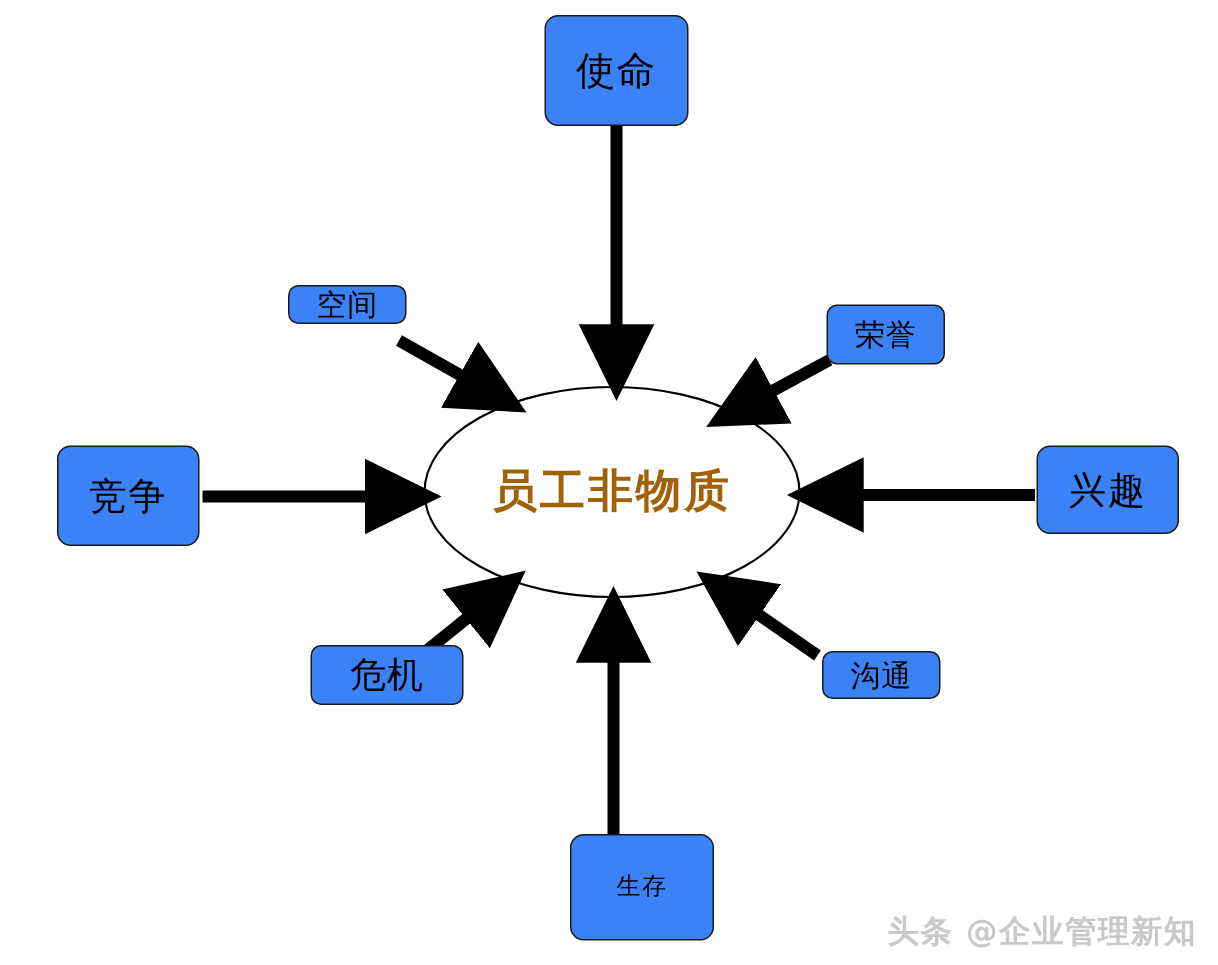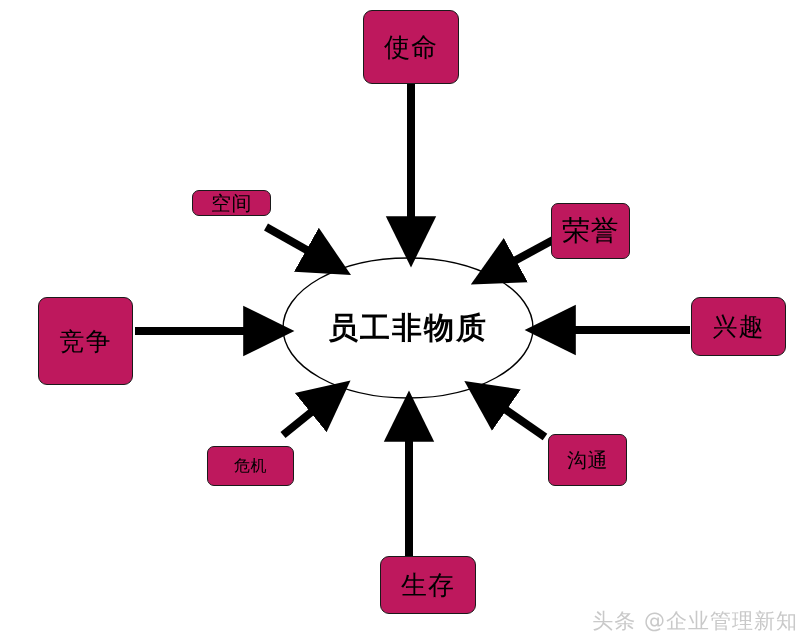--- a/index.html
+++ b/index.html
@@ -22,56 +22,56 @@
     left: 0;
     top: 0;
     width: 812px;
     height: 643px;
   }
   .node-box {
     position: absolute;
     box-sizing: border-box;
     border: 1.3px solid #1a1a1a;
     border-radius: 9px;
-    background: #be185d;
+    background: #3b82f6;
     display: flex;
     align-items: center;
     justify-content: center;
     color: #000000;
     font-family: "DejaVu Sans", "Liberation Sans", sans-serif;
     letter-spacing: 1px;
     z-index: 3;
   }
   .node-box.small {
     border-radius: 7px;
     letter-spacing: 0.5px;
   }
   .center-label {
     position: absolute;
     z-index: 3;
     display: flex;
     flex-direction: column;
     align-items: center;
     justify-content: center;
-    color: #000000;
+    color: #a16207;
     font-weight: bold;
     pointer-events: none;
   }
   .center-label .line {
     line-height: 1.52;
     letter-spacing: 2px;
     white-space: nowrap;
   }
   .watermark {
     position: absolute;
     right: 14px;
     bottom: 8px;
     color: #c9c9c9;
     font-size: 21px;
-    font-weight: normal;
+    font-weight: bold;
     letter-spacing: 1px;
     white-space: nowrap;
     z-index: 4;
   }
 </style>
 </head>
 <body>
 
 <div id="canvas">
 
@@ -106,39 +106,39 @@
   </div>
 
   <div class="node-box" style="left:363px; top:10px; width:96px; height:74px; font-size:26px;">
     <span>使命</span>
   </div>
 
   <div class="node-box small" style="left:192px; top:190px; width:79px; height:26px; font-size:20px;">
     <span>空间</span>
   </div>
 
-  <div class="node-box small" style="left:551px; top:203px; width:79px; height:56px; font-size:28px;font-family:Liberation Mono, monospace;">
+  <div class="node-box small" style="left:551px; top:203px; width:79px; height:40px; font-size:20px;font-family:Liberation Mono, monospace;">
     <span>荣誉</span>
   </div>
 
-  <div class="node-box" style="left:38px; top:297px; width:95px; height:88px; font-size:25px;">
+  <div class="node-box" style="left:38px; top:297px; width:95px; height:67px; font-size:25px;">
     <span>竞争</span>
   </div>
 
   <div class="node-box" style="left:691px; top:297px; width:95px; height:59px; font-size:25px;">
     <span>兴趣</span>
   </div>
 
-  <div class="node-box small" style="left:207px; top:446px; width:87px; height:40px; font-size:16px;">
+  <div class="node-box small" style="left:207px; top:430px; width:102px; height:40px; font-size:24px;">
     <span>危机</span>
   </div>
 
-  <div class="node-box small" style="left:548px; top:434px; width:79px; height:52px; font-size:20px;">
+  <div class="node-box small" style="left:548px; top:434px; width:79px; height:32px; font-size:20px;">
     <span>沟通</span>
   </div>
 
-  <div class="node-box" style="left:380px; top:556px; width:96px; height:58px; font-size:26px;">
+  <div class="node-box" style="left:380px; top:556px; width:96px; height:71px; font-size:16px;">
     <span>生存</span>
   </div>
 
   <div class="watermark">头条 @企业管理新知</div>
 
 </div>
 
 </body></html>

